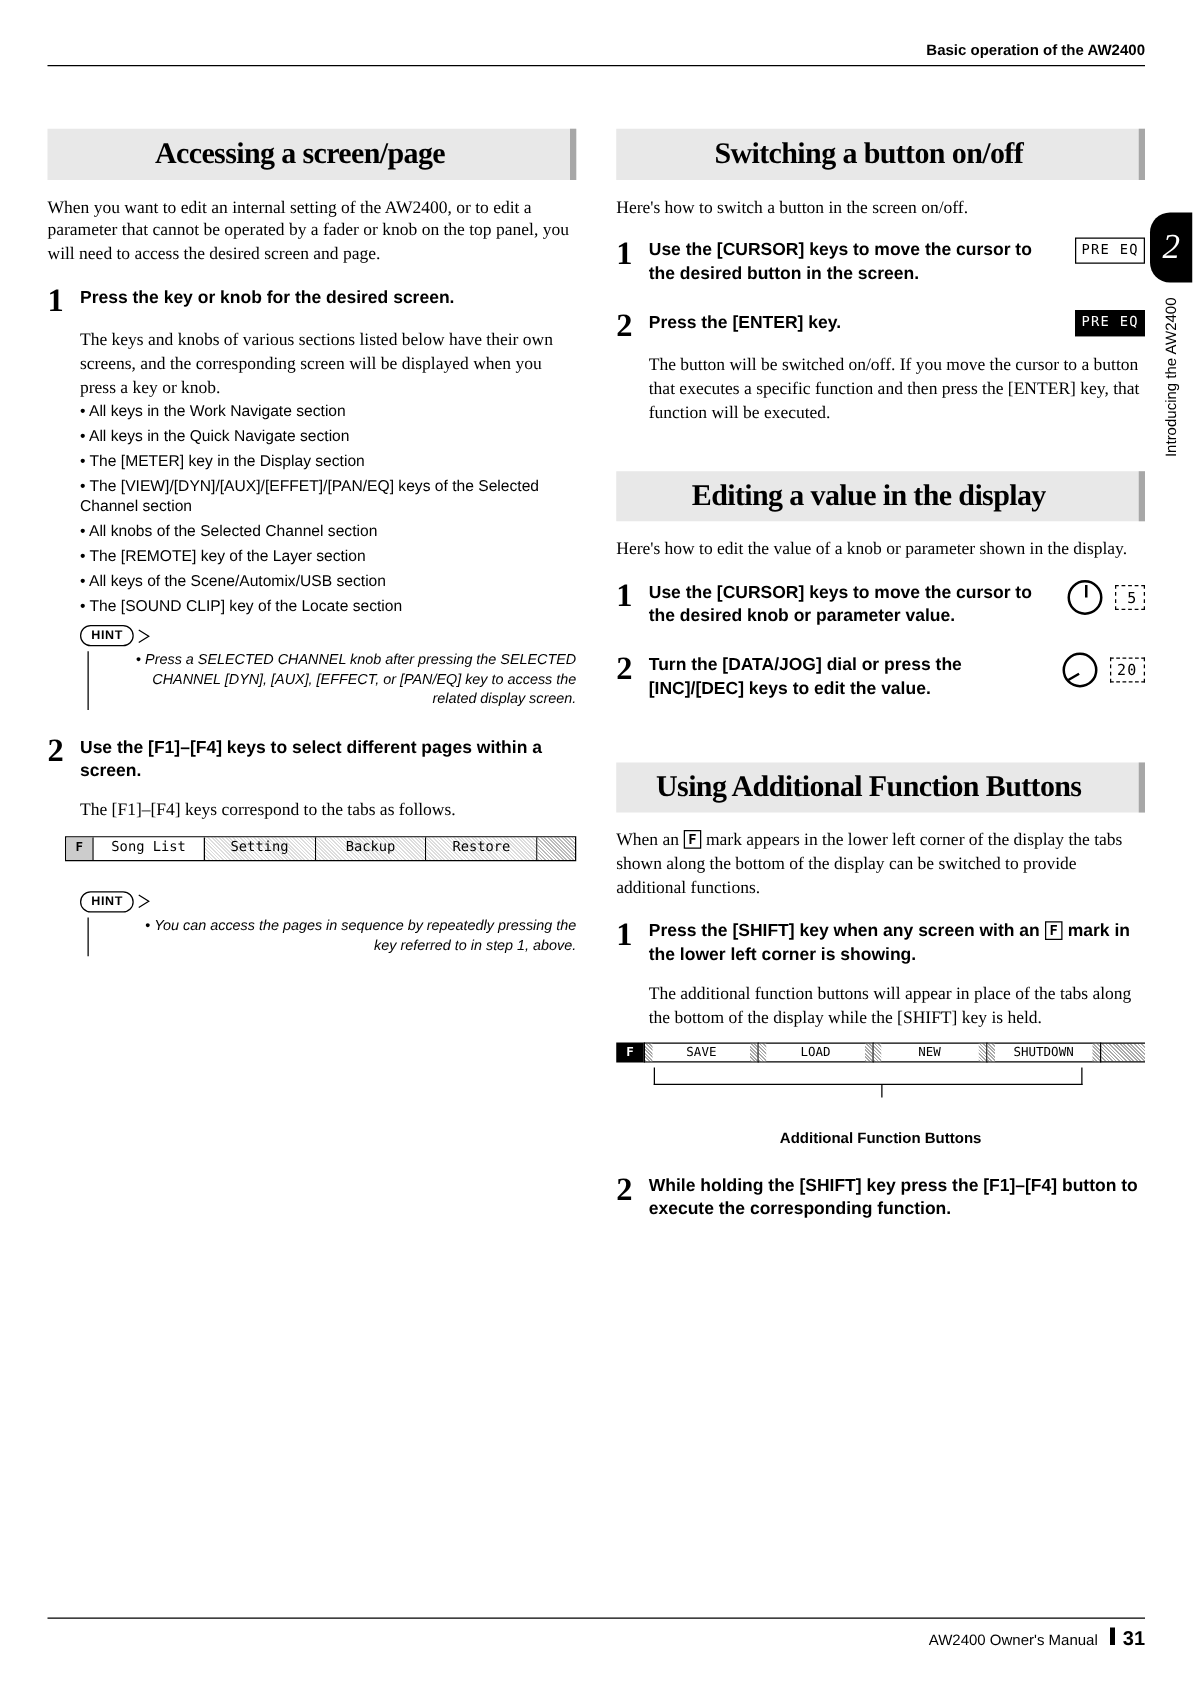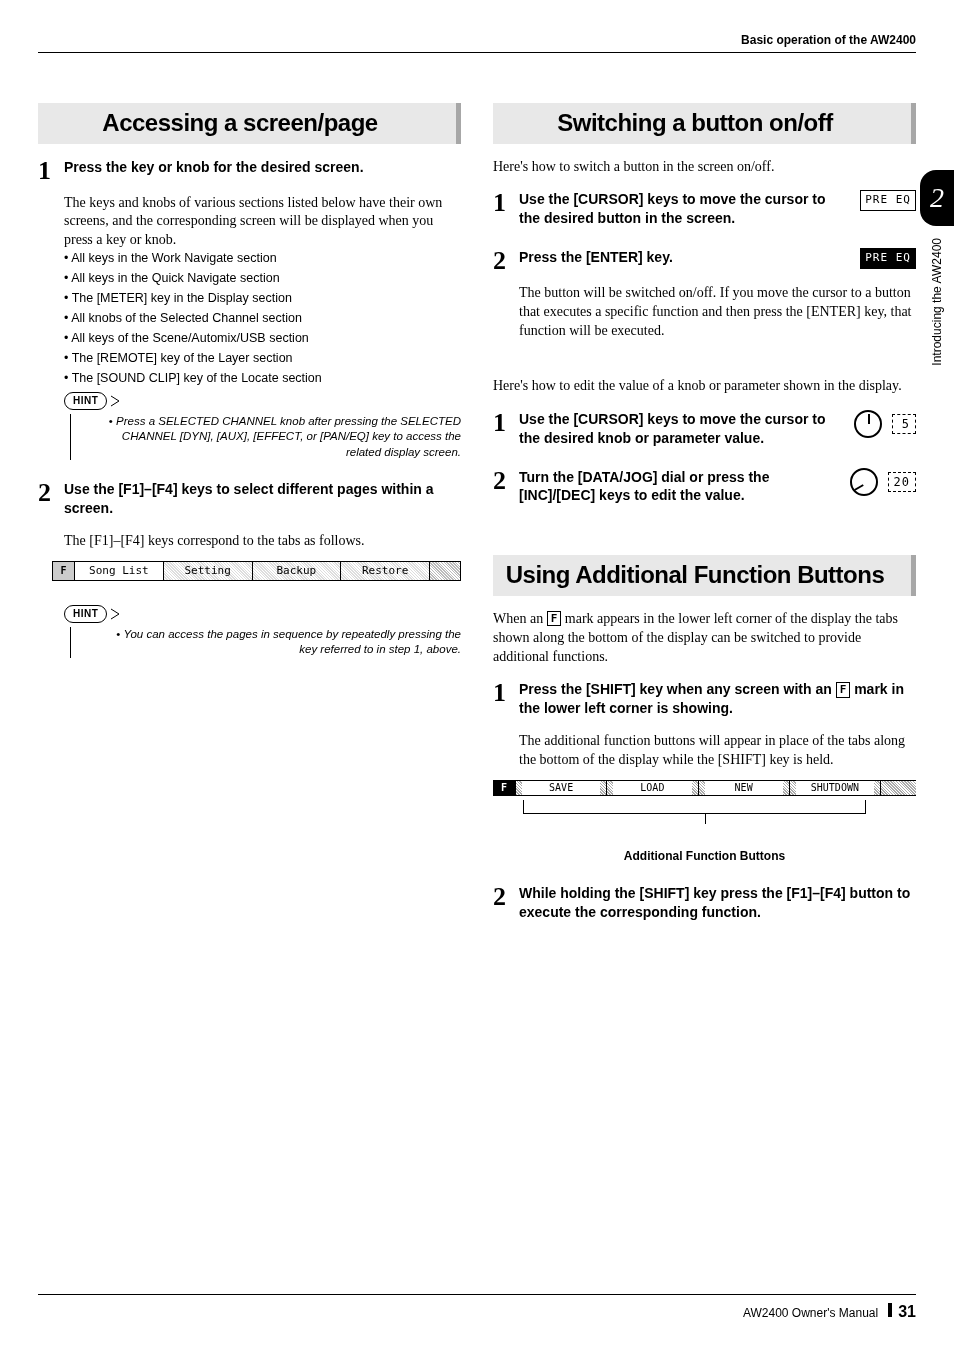--- a/index.html
+++ b/index.html
@@ -32,21 +32,21 @@
   }
   .col {
     flex: 1 1 50%;
     min-width: 0;
   }
   .section-heading {
     background: #e8e8e8;
     border-right: 5px solid #a7a7a7;
     padding: 4px 24px 4px 10px;
     margin-bottom: 14px;
-    font-family: Liberation Sans, sans-serif;
+    font-family: Liberation Serif, serif;
     font-weight: 900;
     font-size: 24px;
     letter-spacing: -0.5px;
     text-align: center;
     font-stretch: condensed;
   }
   .intro { margin-bottom: 14px; }
   .step { display: flex; margin-bottom: 10px; }
   .step-num {
     font-family: "Times New Roman", serif;
@@ -220,36 +220,38 @@
 
 <div class="side-tab">
   <div class="chapter-badge">2</div>
   <div class="side-label">Introducing the AW2400</div>
 </div>
 
 <div class="columns">
 
   <div class="col">
     <div class="section-heading">Accessing a screen/page</div>
+    <p class="intro">When you want to edit an internal setting of the AW2400, or to edit a parameter that cannot be operated by a fader or knob on the top panel, you will need to access the desired screen and page.</p>
 
     <div class="step">
       <div class="step-num">1</div>
       <div class="step-body">
         <div class="step-title">Press the key or knob for the desired screen.</div>
       </div>
     </div>
     <p class="step-indent">The keys and knobs of various sections listed below have their own screens, and the corresponding screen will be displayed when you press a key or knob.</p>
 
     <ul class="bullets">
       <li>All keys in the Work Navigate section</li>
       <li>All keys in the Quick Navigate section</li>
       <li>The [METER] key in the Display section</li>
+      <li>The [VIEW]/[DYN]/[AUX]/[EFFET]/[PAN/EQ] keys of the Selected Channel section</li>
       <li>All knobs of the Selected Channel section</li>
+      <li>The [REMOTE] key of the Layer section</li>
       <li>All keys of the Scene/Automix/USB section</li>
-      <li>The [REMOTE] key of the Layer section</li>
       <li>The [SOUND CLIP] key of the Locate section</li>
     </ul>
 
     <div class="hint-tag">
       <span class="hint-pill">HINT</span>
       <span class="hint-arrow">
         <svg viewBox="0 0 14 14">
             <path d="M2 2 L10 7 L2 12" fill="none" stroke="#000" stroke-width="1"></path>
           </svg>
       </span>
@@ -318,20 +320,21 @@
         <div class="step-num">2</div>
         <div class="step-body">
           <div class="step-title">Press the [ENTER] key.</div>
         </div>
       </div>
       <p class="step-indent">The button will be switched on/off. If you move the cursor to a button that executes a specific function and then press the [ENTER] key, that function will be executed.</p>
     </div>
 
     <div class="section-gap"></div>
 
+    <div class="section-heading">Editing a value in the display</div>
     <p class="intro">Here's how to edit the value of a knob or parameter shown in the display.</p>
 
     <div class="clearfix">
       <div class="right-illus knob-row">
         <span class="knob">
             <span class="line"></span>
           </span>
         <span class="val-box">5</span>
       </div>
       <div class="step">

